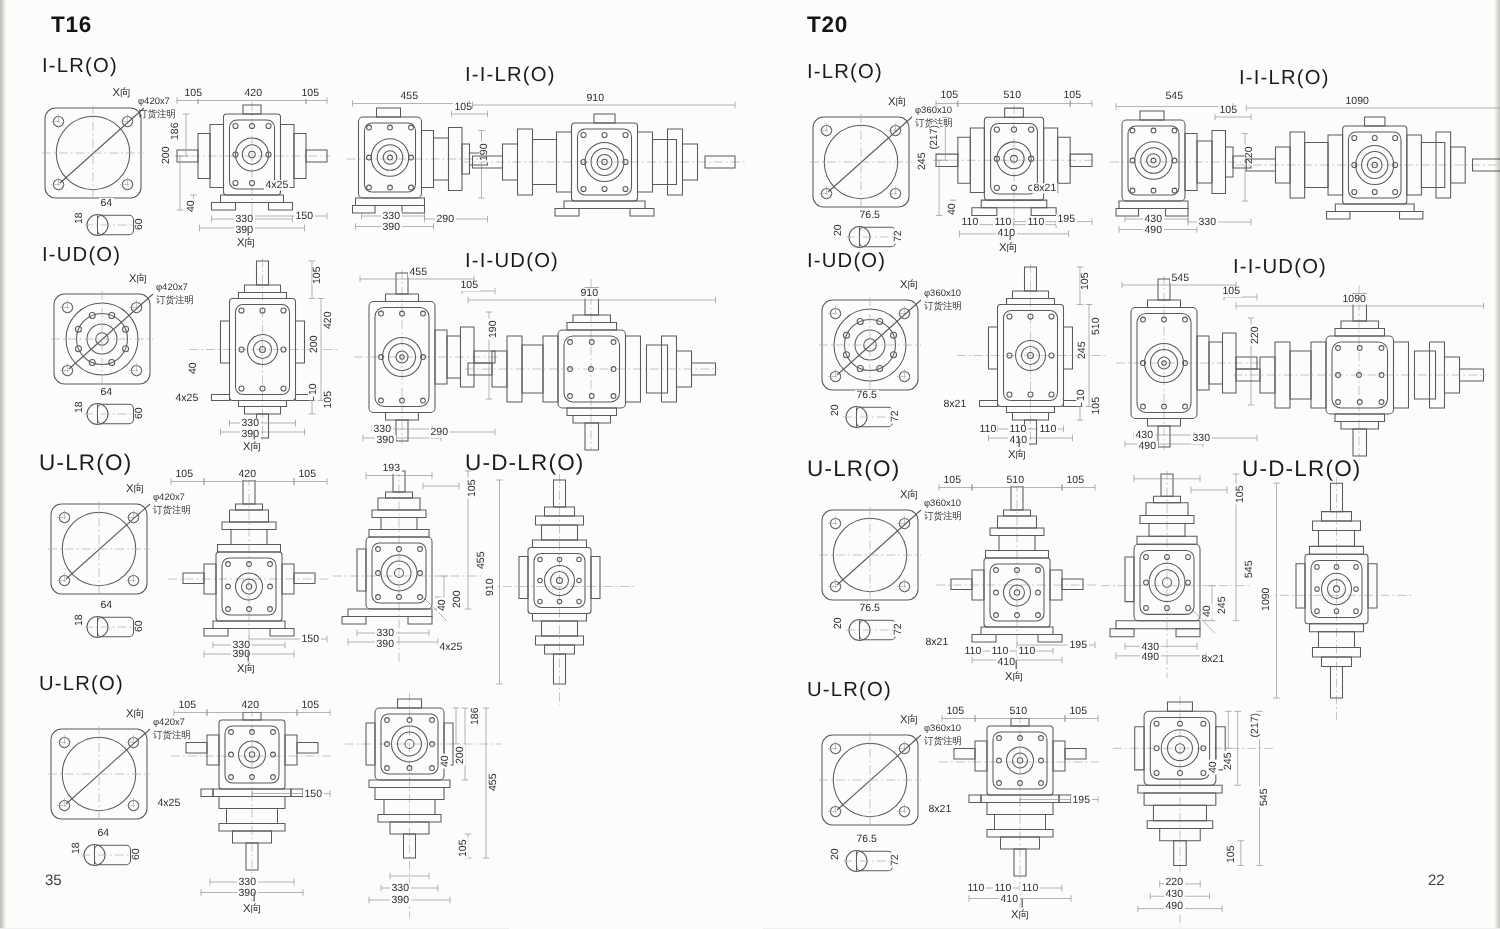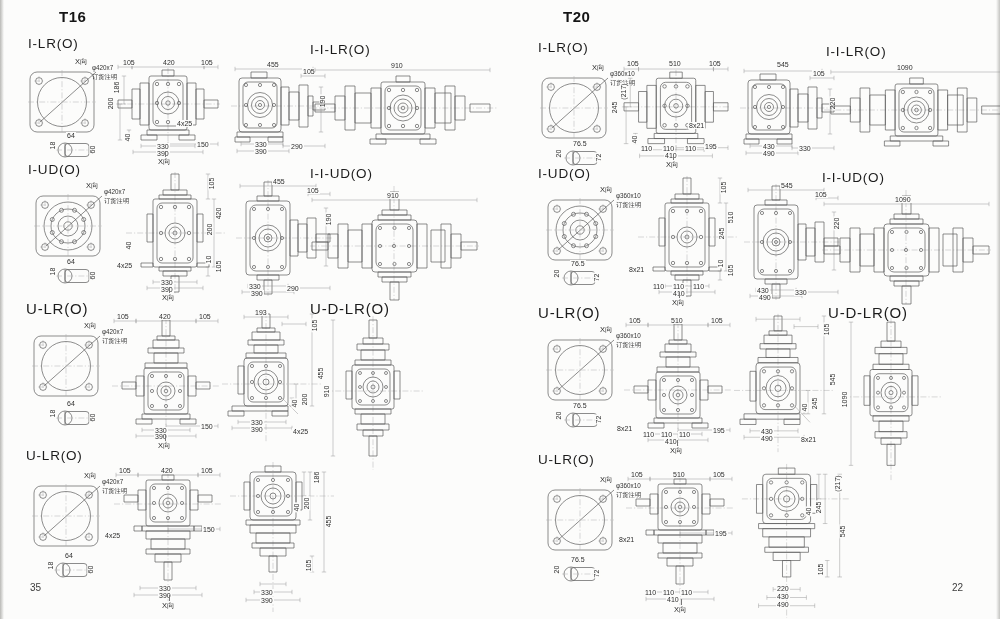--- a/index.html
+++ b/index.html
@@ -1,21 +1,21 @@
 <!DOCTYPE html>
 <html><head>
 <meta charset="utf-8">
 <style>
   html,body{margin:0;padding:0;background:#e8e8e8;}
   .sheet{position:relative;width:1000px;height:619px;background:#fcfcfb;overflow:hidden;
          font-family:"Liberation Sans",sans-serif;}
   .edge{position:absolute;top:0;bottom:0;width:4px;}
   .edge.l{left:0;background:linear-gradient(90deg,#b9b9b6,rgba(255,255,255,0));}
   .edge.r{right:0;background:linear-gradient(-90deg,#c4c4c1,rgba(255,255,255,0));}
-  .model{position:absolute;font-size:15px;font-weight:bold;color:#151515;letter-spacing:.5px;margin-left:25px;}
+  .model{position:absolute;font-size:15px;font-weight:bold;color:#151515;letter-spacing:.5px;}
   .sec{position:absolute;font-size:13.5px;letter-spacing:.8px;color:#1c1c1c;}
   .sec.lg{font-size:15px;}
   .row{position:absolute;}
   .d{position:absolute;font-size:7px;line-height:1;color:#2e2e2e;background:#fcfcfb;
      padding:0 1px;white-space:nowrap;}
   .v{transform:rotate(-90deg);}
   .xd{position:absolute;font-size:7.5px;line-height:1;color:#2e2e2e;background:#fcfcfb;white-space:nowrap;}
   .xd.tick::before{content:'';position:absolute;left:7px;top:-7px;height:6px;border-left:.8px solid #777;}
   .note{position:absolute;font-size:6.3px;line-height:1.2;color:#333;white-space:nowrap;}
   .pageno{position:absolute;font-size:10px;color:#3d3d3d;}

